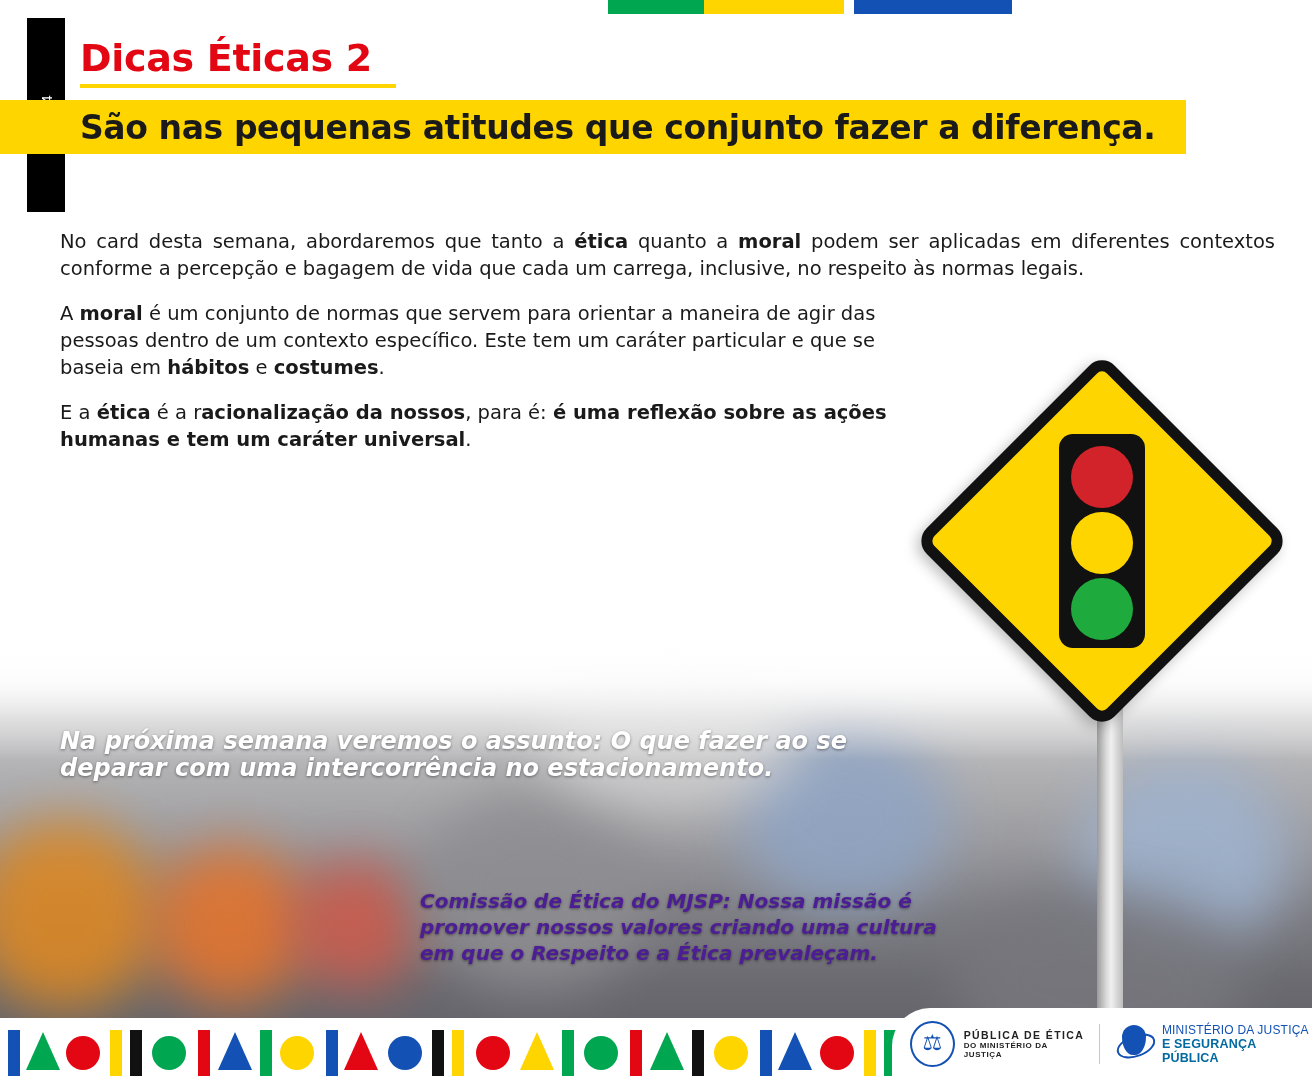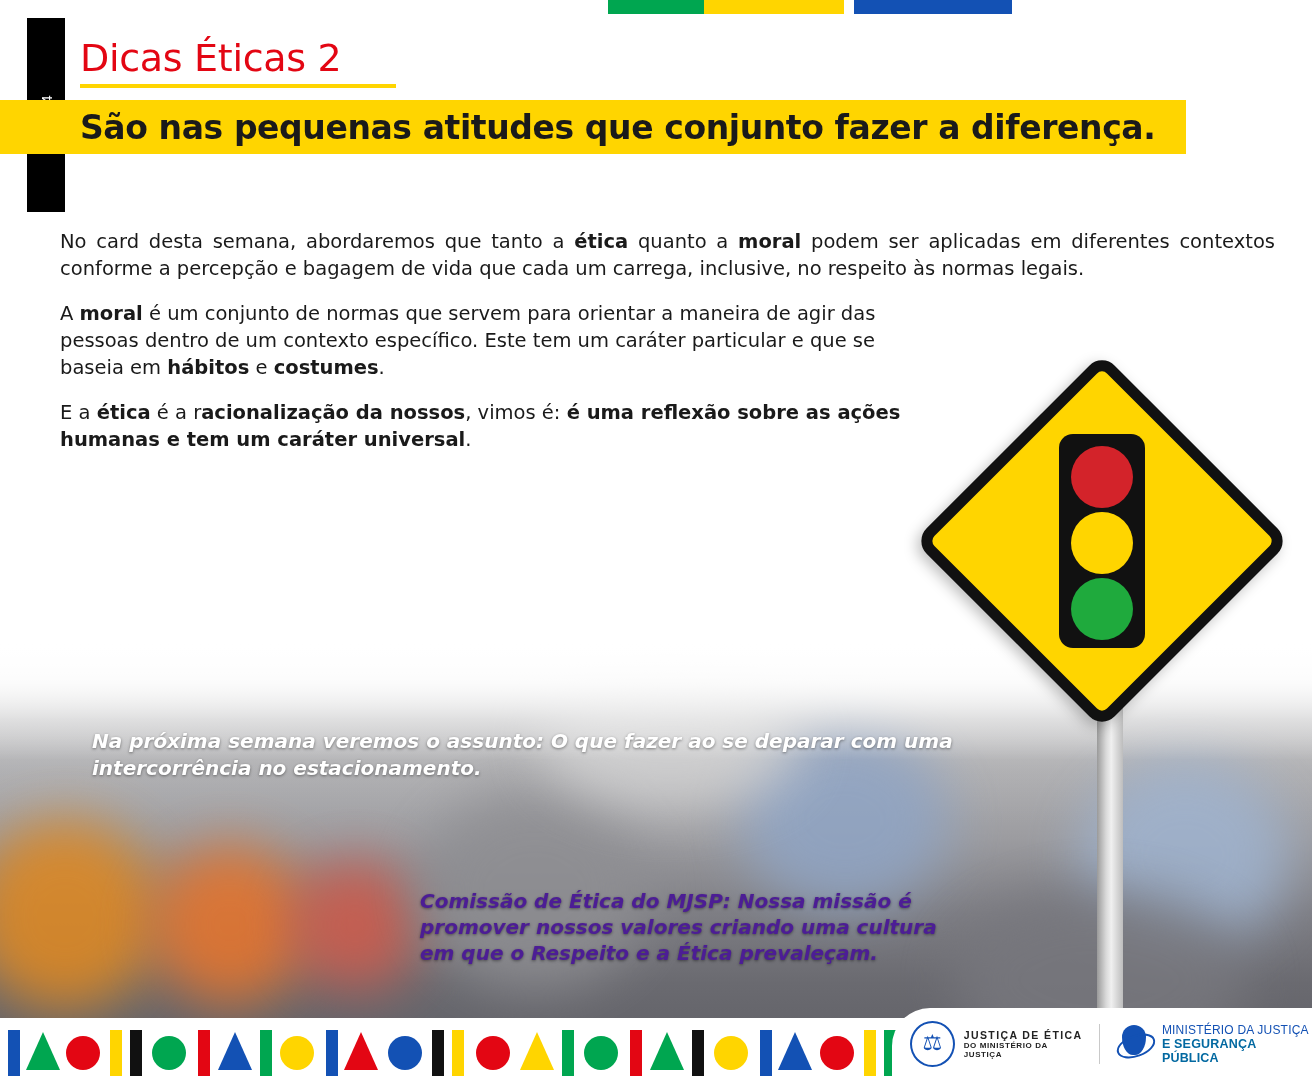--- a/index.html
+++ b/index.html
@@ -59,21 +59,21 @@
     white-space: nowrap;
     font-family: "Liberation Sans", sans-serif;
   }
 
   
   .title {
     position: absolute;
     left: 80px;
     top: 36px;
     font-size: 38px;
-    font-weight: normal;
+    font-weight: bold;
     color: #e30613;
     letter-spacing: -0.3px;
     font-family: "DejaVu Sans", sans-serif;
   }
   .title-underline {
     position: absolute;
     left: 80px;
     top: 84px;
     width: 316px;
     height: 4px;
@@ -217,25 +217,24 @@
 
   
   .caption-next {
     position: absolute;
     left: 60px;
     top: 728px;
     width: 870px;
     color: #ffffff;
     font-style: italic;
     font-weight: bold;
-    font-size: 20px;
+    font-size: 24px;
     line-height: 27px;
     text-shadow: 0 1px 3px rgba(0,0,0,0.45);
     font-family: "DejaVu Sans", sans-serif;
-    margin-left: 32px;
   }
   .caption-mission {
     position: absolute;
     left: 420px;
     top: 888px;
     width: 520px;
     color: #4c1d95;
     font-style: italic;
     font-weight: bold;
     font-size: 20px;
@@ -379,21 +378,21 @@
 
     <div class="p just">
       <span>No card desta semana, abordaremos que tanto a </span><b>ética</b><span> quanto a </span><b>moral</b><span> podem ser aplicadas em diferentes contextos conforme a percepção e bagagem de vida que cada um carrega, inclusive, no respeito às normas legais.</span>
     </div>
 
     <div class="p narrow">
       <span>A </span><b>moral</b><span> é um conjunto de normas que servem para orientar a maneira de agir das pessoas dentro de um contexto específico. Este tem um caráter particular e que se baseia em </span><b>hábitos</b><span> e </span><b>costumes</b><span>.</span>
     </div>
 
     <div class="p narrow">
-      <span>E a </span><b>ética</b><span> é a r</span><b>acionalização da nossos</b><span>, vimos é: </span><b>é uma reflexão sobre as ações humanas e tem um caráter universal</b><span>.</span>
+      <span>E a </span><b>ética</b><span> é a r</span><b>acionalização da nossos</b><span>, para é: </span><b>é uma reflexão sobre as ações humanas e tem um caráter universal</b><span>.</span>
     </div>
 
 
   </div>
 
   <div class="photo">
     <div class="base"></div>
     <div class="blob" style="left:-30px; top:180px; width:190px; height:190px; background:#e0881f;"></div>
     <div class="blob" style="left:150px; top:205px; width:160px; height:160px; background:#e8742a;"></div>
     <div class="blob" style="left:290px; top:220px; width:130px; height:130px; background:#cf5a4a;"></div>
@@ -450,21 +449,21 @@
       <div class="pat circle" style="left:820px; background:#e30613;"></div>
       <div class="pat bar" style="left:864px; background:#ffd500;"></div>
       <div class="pat bar" style="left:884px; background:#00a650;"></div>
     </div>
   </div>
 
   <div class="logo-panel">
     <div class="logo-ethics">
       <div class="mark"></div>
       <div>
-        <div class="txt-1">JUSTIÇA DE ÉTICA</div>
+        <div class="txt-1">PÚBLICA DE ÉTICA</div>
         <div class="txt-2">DO MINISTÉRIO DA JUSTIÇA</div>
       </div>
     </div>
     <div class="logo-divider"></div>
     <div class="logo-mj">
       <div class="arms"></div>
       <div>
         <div class="txt-1">MINISTÉRIO DA JUSTIÇA</div>
         <div class="txt-2">E SEGURANÇA PÚBLICA</div>
       </div>

